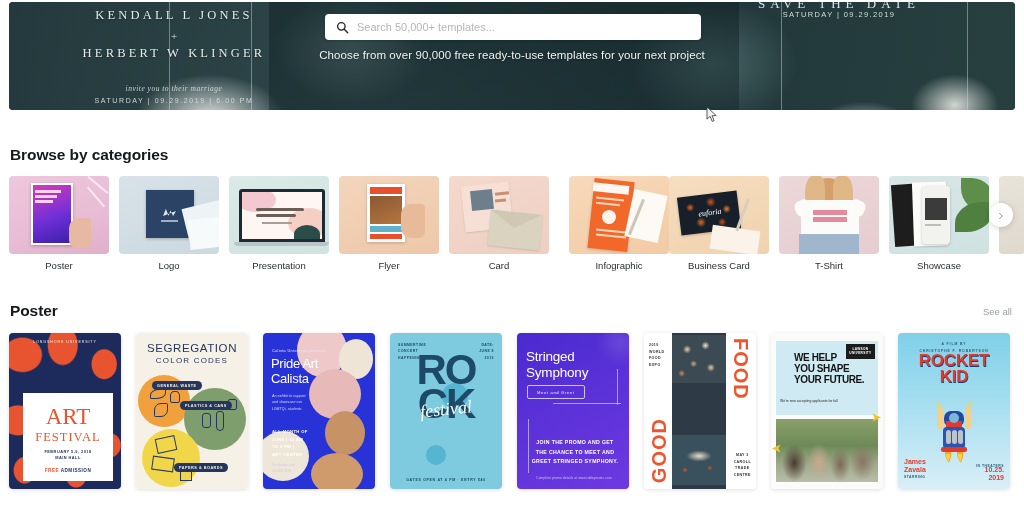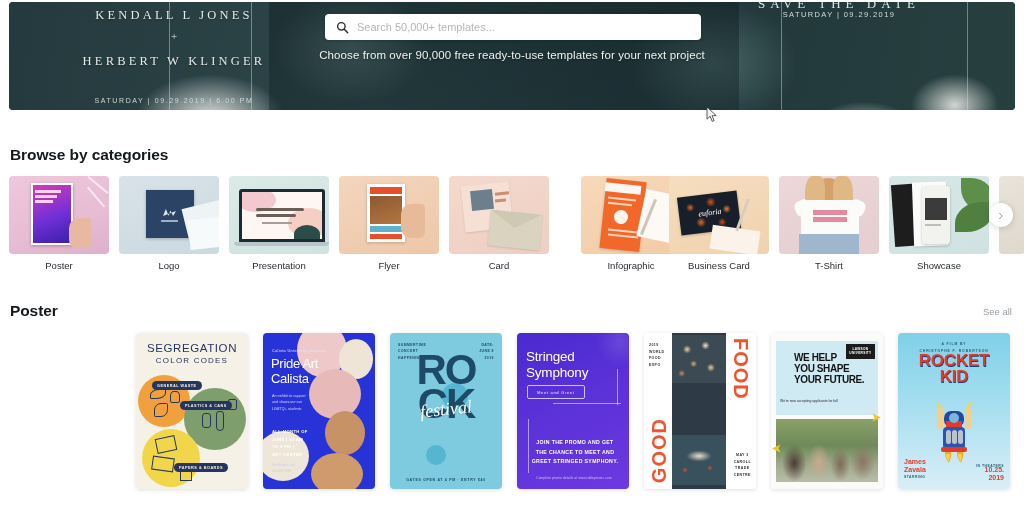--- a/index.html
+++ b/index.html
@@ -38,21 +38,21 @@
     color: #dfe7e4; text-align: center;
   }
   .inv-name {
     position: absolute; width: 300px; text-align: center;
     font-family: "Liberation Serif", serif;
     letter-spacing: 3.2px; font-size: 12.5px; color: #e4ebe8;
     text-shadow: 0 1px 2px rgba(0,0,0,.35);
   }
   .inv-n1 { left: 15px; top: 6px; }
   .inv-plus { left: 15px; top: 28px; font-size: 11px; letter-spacing: 0; }
-  .inv-n2 { left: 15px; top: 52px; font-family: Liberation Serif, serif; }
+  .inv-n2 { left: 15px; top: 44px; font-family: Liberation Serif, serif; }
   .inv-script {
     position: absolute; left: 15px; top: 82px; width: 300px; text-align: center;
     font-family: "Liberation Serif", serif; font-style: italic;
     font-size: 7.5px; color: #c9d6d2; letter-spacing: .5px;
   }
   .inv-date-l {
     position: absolute; left: 15px; top: 95px; width: 300px; text-align: center;
     font-size: 7px; letter-spacing: 1.6px; color: #cdd9d5;
   }
   .inv-save {
@@ -358,20 +358,21 @@
       <div class="hero-vline" style="left:160px;"></div>
       <div class="hero-vline" style="left:242px;"></div>
       <div class="hero-vline" style="left:772px;"></div>
       <div class="hero-vline" style="left:958px;"></div>
     </div>
 
     <div class="hero-invite">
       <div class="inv-name inv-n1">KENDALL L JONES</div>
       <div class="inv-name inv-plus">+</div>
       <div class="inv-name inv-n2">HERBERT W KLINGER</div>
+      <div class="inv-script">invite you to their marriage</div>
       <div class="inv-date-l">SATURDAY | 09.29.2019 | 6.00 PM</div>
       <div class="inv-save">SAVE THE DATE</div>
       <div class="inv-date-r">SATURDAY | 09.29.2019</div>
     </div>
 
     <div class="search-wrap">
       <span class="search-icon">
         <svg viewBox="0 0 16 16" width="13" height="13">
           <circle cx="6.6" cy="6.6" r="4.6" fill="none" stroke="#2d2d2d" stroke-width="1.7"></circle>
           <line x1="10.2" y1="10.2" x2="14.4" y2="14.4" stroke="#2d2d2d" stroke-width="1.9" stroke-linecap="round"></line>
@@ -451,21 +452,21 @@
         <div style="position:absolute;left:14px;top:8px;width:48px;height:46px;background:#f6e0d6;transform:rotate(-6deg);box-shadow:0 1px 2px rgba(0,0,0,.12);"></div>
         <div style="position:absolute;left:22px;top:14px;width:22px;height:20px;background:#6d7f8c;transform:rotate(-6deg);"></div>
         <div style="position:absolute;left:46px;top:16px;width:14px;height:3px;background:#c98f6f;transform:rotate(-6deg);"></div>
         <div style="position:absolute;left:46px;top:23px;width:11px;height:3px;background:#c98f6f;transform:rotate(-6deg);"></div>
         <div style="position:absolute;left:40px;top:36px;width:52px;height:36px;background:#d9d3c0;transform:rotate(6deg);box-shadow:0 1px 2px rgba(0,0,0,.12);"></div>
         <div style="position:absolute;left:40px;top:36px;width:52px;height:20px;background:#cfc8b3;transform:rotate(6deg);clip-path:polygon(0 0,50% 80%,100% 0);"></div>
       </div>
       <div class="cat-label">Card</div>
     </div>
 
-    <div class="cat" style="left:572px;">
+    <div class="cat" style="left:560px;">
       <div class="cat-thumb" style="background:linear-gradient(160deg,#f7d9bb,#f2cba6);">
         <div style="position:absolute;left:22px;top:4px;width:40px;height:70px;background:#f2682b;transform:rotate(6deg);box-shadow:0 1px 3px rgba(0,0,0,.18);"></div>
         <div style="position:absolute;left:24px;top:8px;width:36px;height:9px;background:#fdf7f2;transform:rotate(6deg);"></div>
         <div style="position:absolute;left:27px;top:22px;width:28px;height:2px;background:#ffd6bb;transform:rotate(6deg);"></div>
         <div style="position:absolute;left:27px;top:27px;width:24px;height:2px;background:#ffd6bb;transform:rotate(6deg);"></div>
         <div style="position:absolute;left:33px;top:34px;width:14px;height:14px;border-radius:50%;background:#fdf4ec;transform:rotate(6deg);"></div>
         <div style="position:absolute;left:27px;top:54px;width:30px;height:2px;background:#ffd6bb;transform:rotate(6deg);"></div>
         <div style="position:absolute;left:27px;top:59px;width:30px;height:2px;background:#ffd6bb;transform:rotate(6deg);"></div>
         <div style="position:absolute;left:60px;top:16px;width:34px;height:48px;background:#fdfaf6;transform:rotate(12deg);"></div>
         <div style="position:absolute;left:66px;top:22px;width:3px;height:38px;background:#cfc4b8;transform:rotate(22deg);"></div>
@@ -528,20 +529,38 @@
         <polyline points="3.2,1.6 6.6,5 3.2,8.4" fill="none" stroke="#8d8d8d" stroke-width="1.2" stroke-linecap="round" stroke-linejoin="round"></polyline>
       </svg>
     </span>
   </div>
 
   <div class="sec-title" style="top:302px;">Poster</div>
   <div class="see-all" style="top:306px;">See all</div>
 
   <div class="posters">
 
+    <div class="poster" style="left:0px;">
+      <div class="pi">
+        <div class="p1-bg"></div>
+        <div class="p1-panel"></div>
+        <div class="p1-uni">LONGSHORE UNIVERSITY</div>
+        <div style="position:absolute;left:14px;top:60px;right:8px;bottom:8px;">
+          <div class="p1-art">ART</div>
+          <div class="p1-fest">FESTIVAL</div>
+          <div class="p1-date">
+            <span>FEBRUARY 5-9, 2018</span><br>
+            <span>MAIN HALL</span>
+          </div>
+          <div class="p1-free">
+            <b>FREE</b><span> ADMISSION</span>
+          </div>
+        </div>
+      </div>
+    </div>
 
     <div class="poster" style="left:127px;">
       <div class="pi">
         <div class="p2-bg"></div>
         <div class="p2-c" style="left:2px;top:42px;width:52px;height:52px;background:#f0a03c;"></div>
         <div class="p2-c" style="left:48px;top:55px;width:62px;height:62px;background:#7f9e6d;"></div>
         <div class="p2-c" style="left:6px;top:96px;width:58px;height:58px;background:#f2d64a;"></div>
         <div class="p2-t1">SEGREGATION</div>
         <div class="p2-t2">COLOR CODES</div>
         <div class="p2-tag" style="left:16px;top:48px;">GENERAL WASTE</div>

